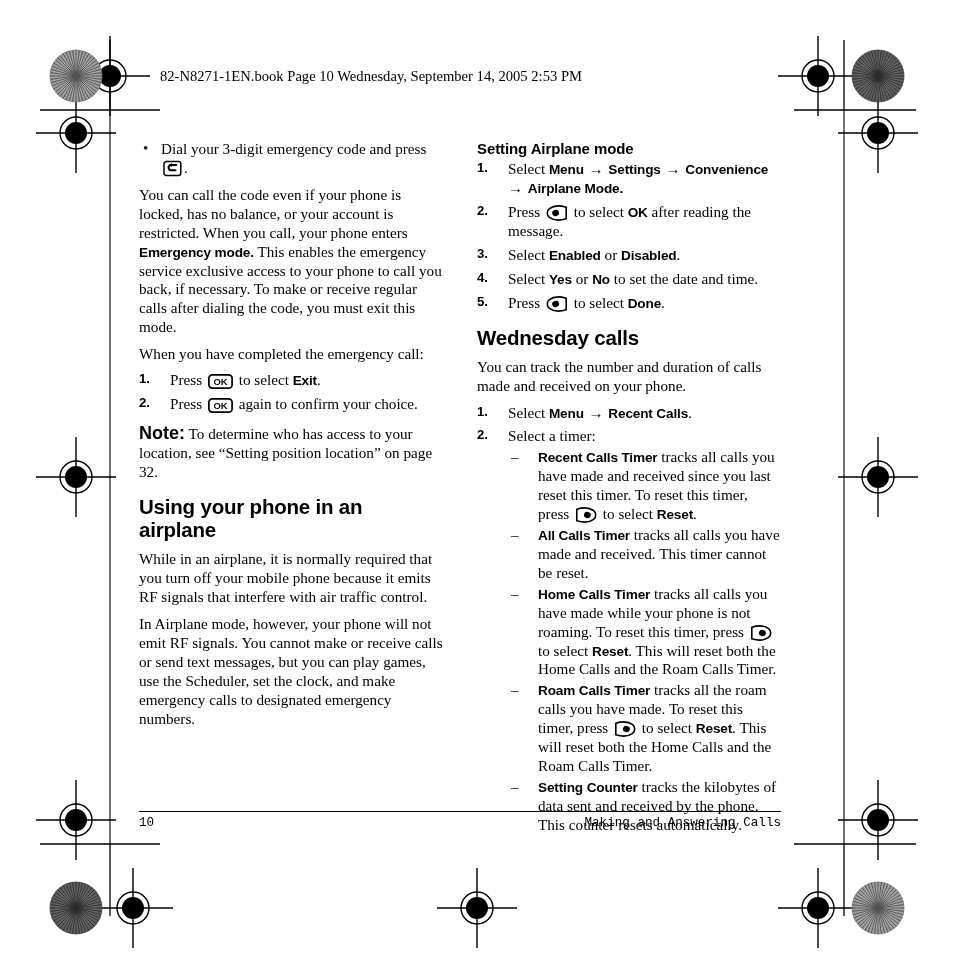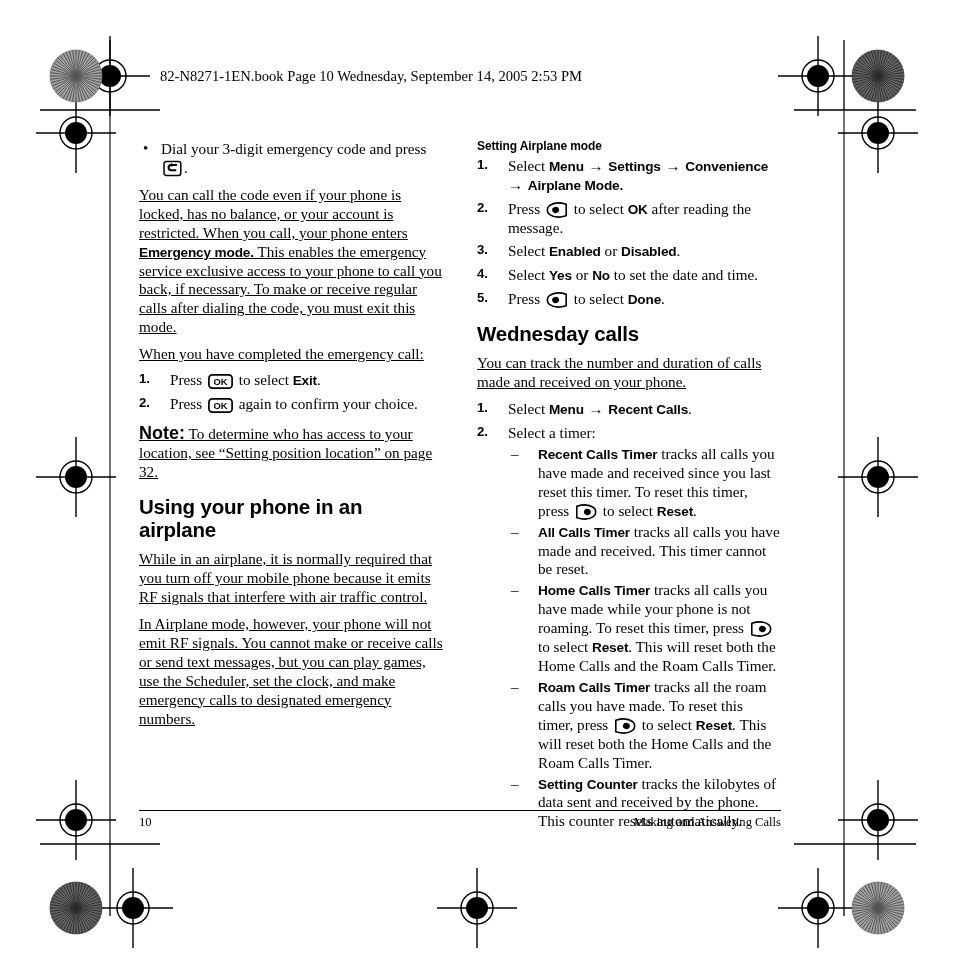--- a/index.html
+++ b/index.html
@@ -45,32 +45,31 @@
     font-family: "Liberation Sans", "DejaVu Sans", sans-serif;
     font-weight: bold;
     font-size: 20.5px;
     line-height: 1.12;
     margin: 14px 0 4px 0;
     letter-spacing: -0.2px;
   }
   h2.sub {
     font-family: "Liberation Sans", "DejaVu Sans", sans-serif;
     font-weight: bold;
-    font-size: 12px;
+    font-size: 15px;
     line-height: 1.15;
     margin: 13px 0 3px 0;
     letter-spacing: -0.1px;
   }
 
   p.body {
     font-size: 15.2px;
     line-height: 1.245;
     margin: 8px 0 8px 0;
     text-align: left;
-    text-decoration: underline;
   }
   p.body.tight { margin-bottom: 7px; }
 
   
   ol.steps, ul.dashes, ul.bullets {
     list-style: none;
     margin: 0 0 7px 0;
     padding: 0;
   }
   ol.steps > li {
@@ -156,21 +155,21 @@
   }
   .footer .rule {
     border-top: 1px solid #000;
     width: 642px;
     margin-bottom: 4px;
   }
   .footer .row {
     display: flex;
     justify-content: space-between;
     align-items: baseline;
-    font-family: Liberation Serif, serif;
+    font-family: Liberation Mono, monospace;
     font-size: 12.6px;
     gap: 20px;
   }
 
   
   .bookhdr {
     position: absolute;
     left: 160px;
     top: 68px;
     font-family: "Liberation Serif", "DejaVu Serif", serif;

